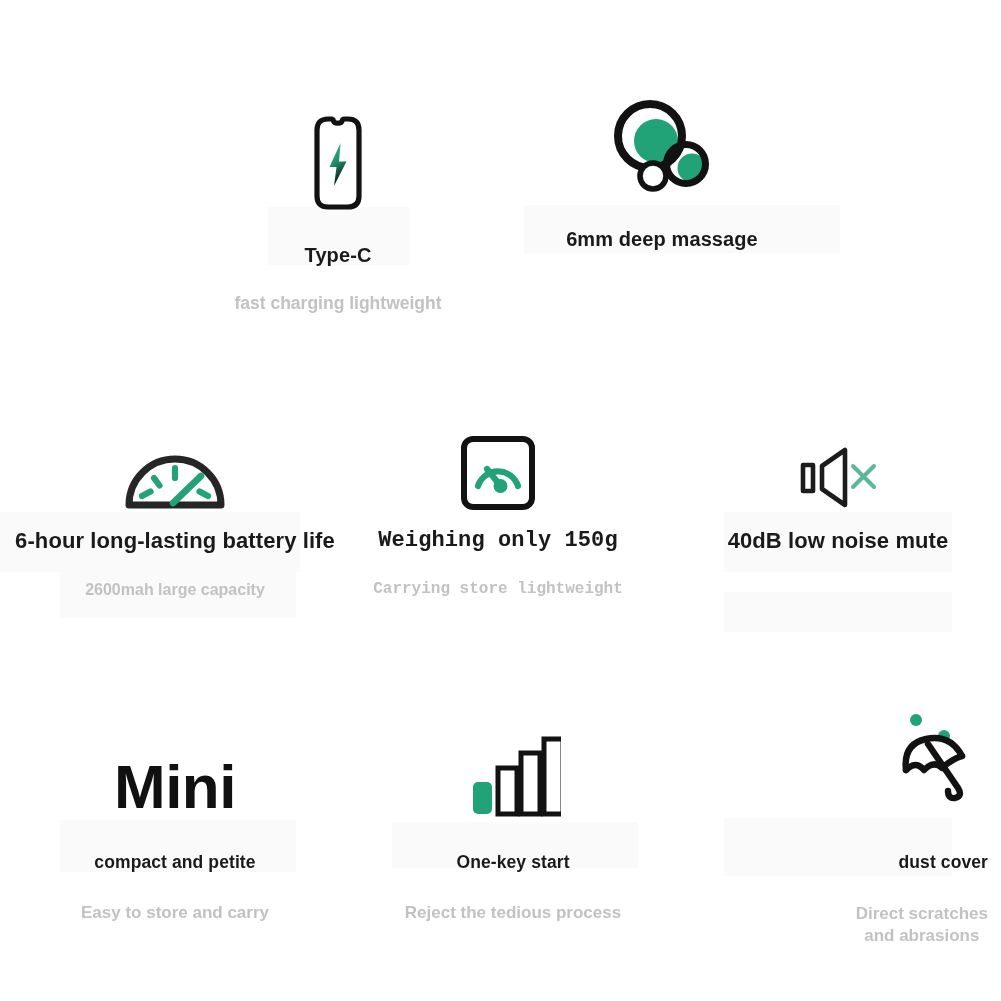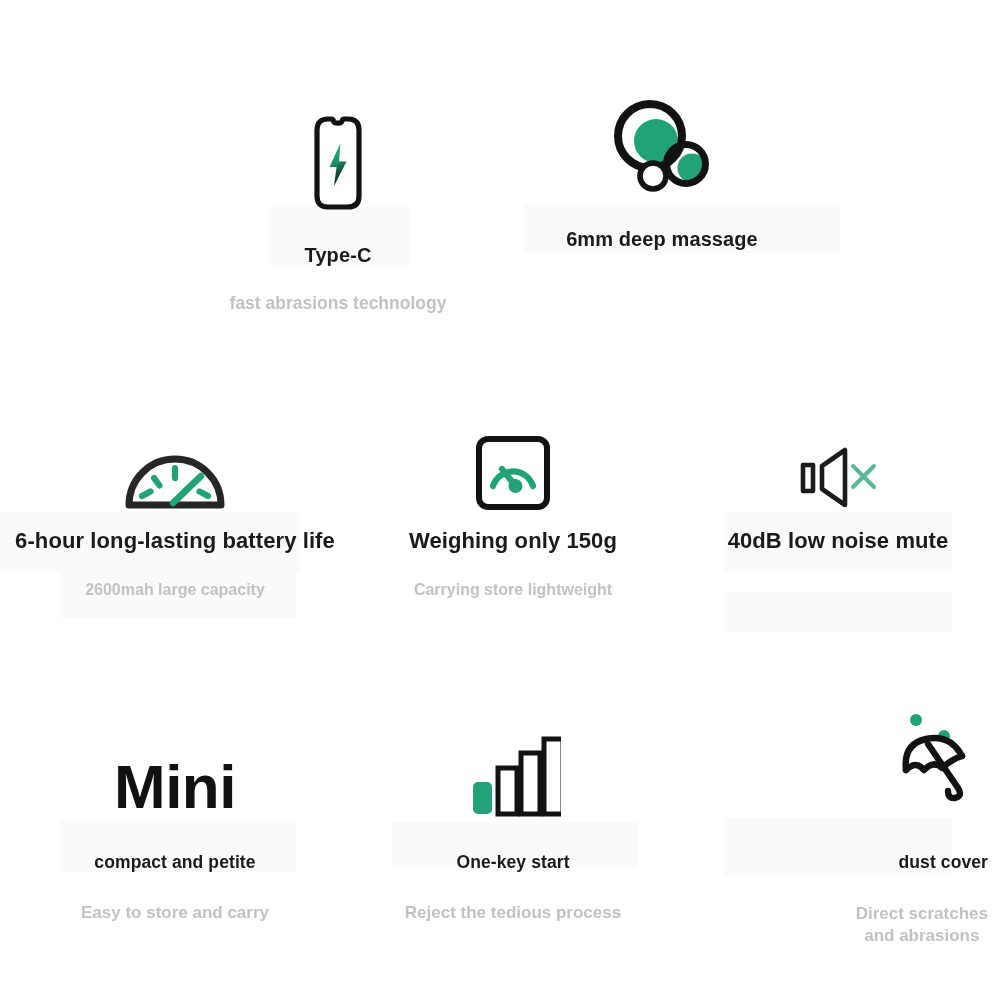--- a/index.html
+++ b/index.html
@@ -102,21 +102,21 @@
             <stop offset="0%" stop-color="#35b98c"></stop>
             <stop offset="52%" stop-color="#1c8f68"></stop>
             <stop offset="100%" stop-color="#111111"></stop>
           </linearGradient>
         </defs>
         <path d="M10 16 Q10 5 21 5 L24.5 5 Q26 5 26.4 6.6 Q27 9.2 30.8 9.2 Q34.6 9.2 35.2 6.6 Q35.6 5 37.1 5 L41 5 Q52 5 52 16 L52 82 Q52 93 41 93 L21 93 Q10 93 10 82 Z" fill="#ffffff" stroke="#121212" stroke-width="5.2" stroke-linejoin="round"></path>
         <path d="M33.5 29 L22.5 53 L29.5 53 L27 72 L39.5 47.5 L32 47.5 Z" fill="url(#boltGrad)"></path>
       </svg>
     </div>
     <div class="f-title">Type-C</div>
-    <div class="f-sub">fast abrasions technology</div>
+    <div class="f-sub">fast charging lightweight</div>
   </div>
 
   <div class="feature row1" style="left:512px; top:84px; width:300px;">
     <div class="icon-box">
       <svg width="112" height="100" viewBox="0 0 112 100">
         <circle cx="50" cy="45" r="22" fill="#22a277"></circle>
         <circle cx="44" cy="40" r="32" fill="none" stroke="#121212" stroke-width="8"></circle>
         <circle cx="86" cy="72" r="14.5" fill="#22a277"></circle>
         <circle cx="80" cy="68" r="19.5" fill="none" stroke="#121212" stroke-width="7"></circle>
         <circle cx="47" cy="80" r="13" fill="#ffffff" stroke="#121212" stroke-width="5.6"></circle>
@@ -135,21 +135,21 @@
           <line x1="53" y1="22" x2="53" y2="32"></line>
           <line x1="86" y1="50" x2="77.5" y2="45.5"></line>
         </g>
         <line x1="51" y1="57" x2="79" y2="30" stroke="#22a277" stroke-width="6.6" stroke-linecap="round"></line>
       </svg>
     </div>
     <div class="f-title">6-hour long-lasting battery life</div>
     <div class="f-sub">2600mah large capacity</div>
   </div>
 
-  <div class="feature row2" style="left:363px; top:420px; width:300px;">
+  <div class="feature row2" style="left:348px; top:420px; width:300px;font-family:Liberation Mono, monospace;">
     <div class="icon-box">
       <svg width="78" height="78" viewBox="0 0 78 78">
         <rect x="5" y="5" width="68" height="68" rx="9" ry="9" fill="#ffffff" stroke="#121212" stroke-width="6"></rect>
         <path d="M19 52 A21 21 0 0 1 59 52" fill="none" stroke="#22a277" stroke-width="6.2" stroke-linecap="round"></path>
         <line x1="28" y1="35" x2="40" y2="50" stroke="#22a277" stroke-width="6.2" stroke-linecap="round"></line>
         <circle cx="41.5" cy="52" r="7" fill="#22a277"></circle>
       </svg>
     </div>
     <div class="f-title">Weighing only 150g</div>
     <div class="f-sub">Carrying store lightweight</div>

